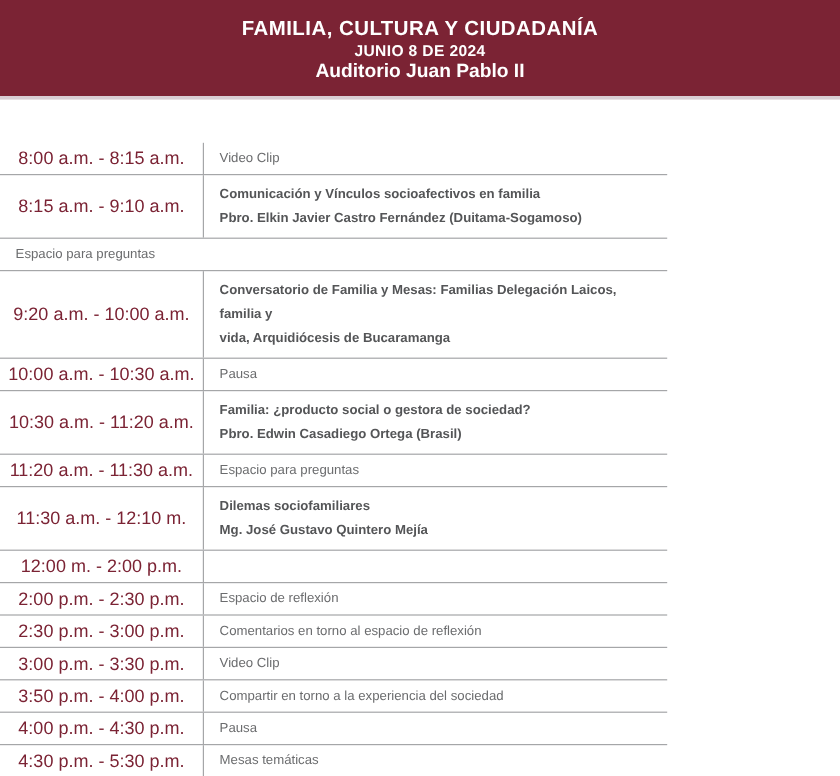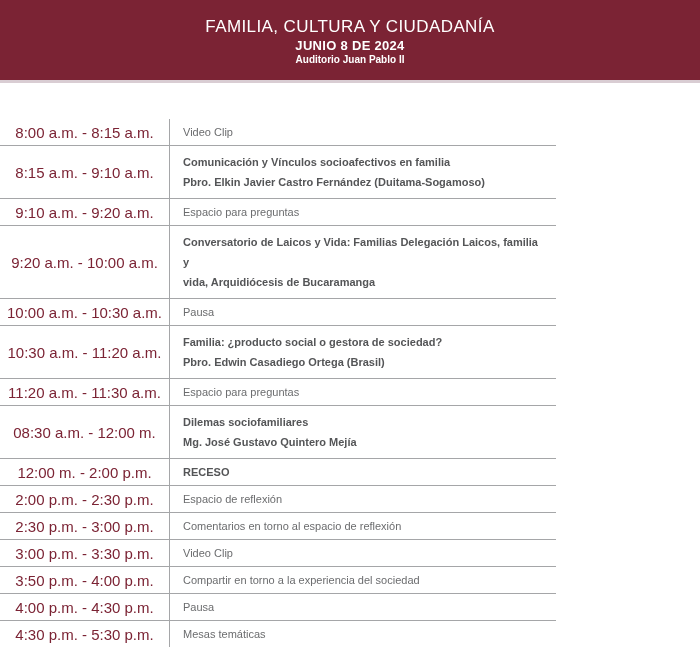--- a/index.html
+++ b/index.html
@@ -12,23 +12,23 @@
   }
   *{margin:0;padding:0;box-sizing:border-box;}
   html,body{width:700px;height:647px;overflow:hidden;background:#fff;
     font-family:"Liberation Sans",sans-serif;}
   .page{width:700px;height:647px;background:#fff;}
 
   
   .hdr{height:80px;background:var(--maroon);color:var(--white);
     display:flex;flex-direction:column;align-items:center;justify-content:center;
     text-align:center;gap:1px;padding-top:2px;}
-  .hdr .title{font-size:17px;font-weight:normal;letter-spacing:.4px;}
+  .hdr .title{font-size:17px;font-weight:bold;letter-spacing:.4px;}
   .hdr .date{font-size:13px;font-weight:bold;letter-spacing:.3px;text-align:center;}
-  .hdr .venue{font-size:10px;font-weight:bold;}
+  .hdr .venue{font-size:16px;font-weight:bold;}
   .strip{height:3px;background:var(--strip);}
 
   
   .table{width:556px;margin-top:36px;}
   .row{display:flex;border-bottom:1px solid var(--line);min-height:27px;}
   .time{flex:0 0 170px;width:170px;border-right:1px solid var(--line);
     display:flex;align-items:center;justify-content:center;text-align:center;
     color:var(--maroon);font-size:15px;padding:2px 4px;}
   .activity{flex:1;display:flex;flex-direction:column;justify-content:center;
     padding:3px 16px 3px 13px;color:var(--gray);font-size:11px;line-height:20px;}
@@ -56,30 +56,29 @@
 
   <div class="row bold double">
     <div class="time">8:15 a.m. - 9:10 a.m.</div>
     <div class="activity">
           <span class="line">Comunicación y Vínculos socioafectivos en familia</span>
           <span class="line">Pbro. Elkin Javier Castro Fernández (Duitama-Sogamoso)</span>
         </div>
   </div>
 
   <div class="row">
-    <div class="time">9:10 a.m. - 9:20 a.m.</div>
     <div class="activity">
           <span class="line">Espacio para preguntas</span>
         </div>
   </div>
 
   <div class="row bold double">
     <div class="time">9:20 a.m. - 10:00 a.m.</div>
     <div class="activity">
-          <span class="line">Conversatorio de Laicos y Vida: Familias Delegación Laicos, familia y</span>
+          <span class="line">Conversatorio de Familia y Mesas: Familias Delegación Laicos, familia y</span>
           <span class="line">vida, Arquidiócesis de Bucaramanga</span>
         </div>
   </div>
 
   <div class="row">
     <div class="time">10:00 a.m. - 10:30 a.m.</div>
     <div class="activity">
           <span class="line">Pausa</span>
         </div>
   </div>
@@ -93,32 +92,29 @@
   </div>
 
   <div class="row">
     <div class="time">11:20 a.m. - 11:30 a.m.</div>
     <div class="activity">
           <span class="line">Espacio para preguntas</span>
         </div>
   </div>
 
   <div class="row bold double">
-    <div class="time">08:30 a.m. - 12:00 m.</div>
+    <div class="time">11:30 a.m. - 12:10 m.</div>
     <div class="activity">
           <span class="line">Dilemas sociofamiliares</span>
           <span class="line">Mg. José Gustavo Quintero Mejía</span>
         </div>
   </div>
 
   <div class="row bold">
     <div class="time">12:00 m. - 2:00 p.m.</div>
-    <div class="activity">
-          <span class="line">RECESO</span>
-        </div>
   </div>
 
   <div class="row">
     <div class="time">2:00 p.m. - 2:30 p.m.</div>
     <div class="activity">
           <span class="line">Espacio de reflexión</span>
         </div>
   </div>
 
   <div class="row">

